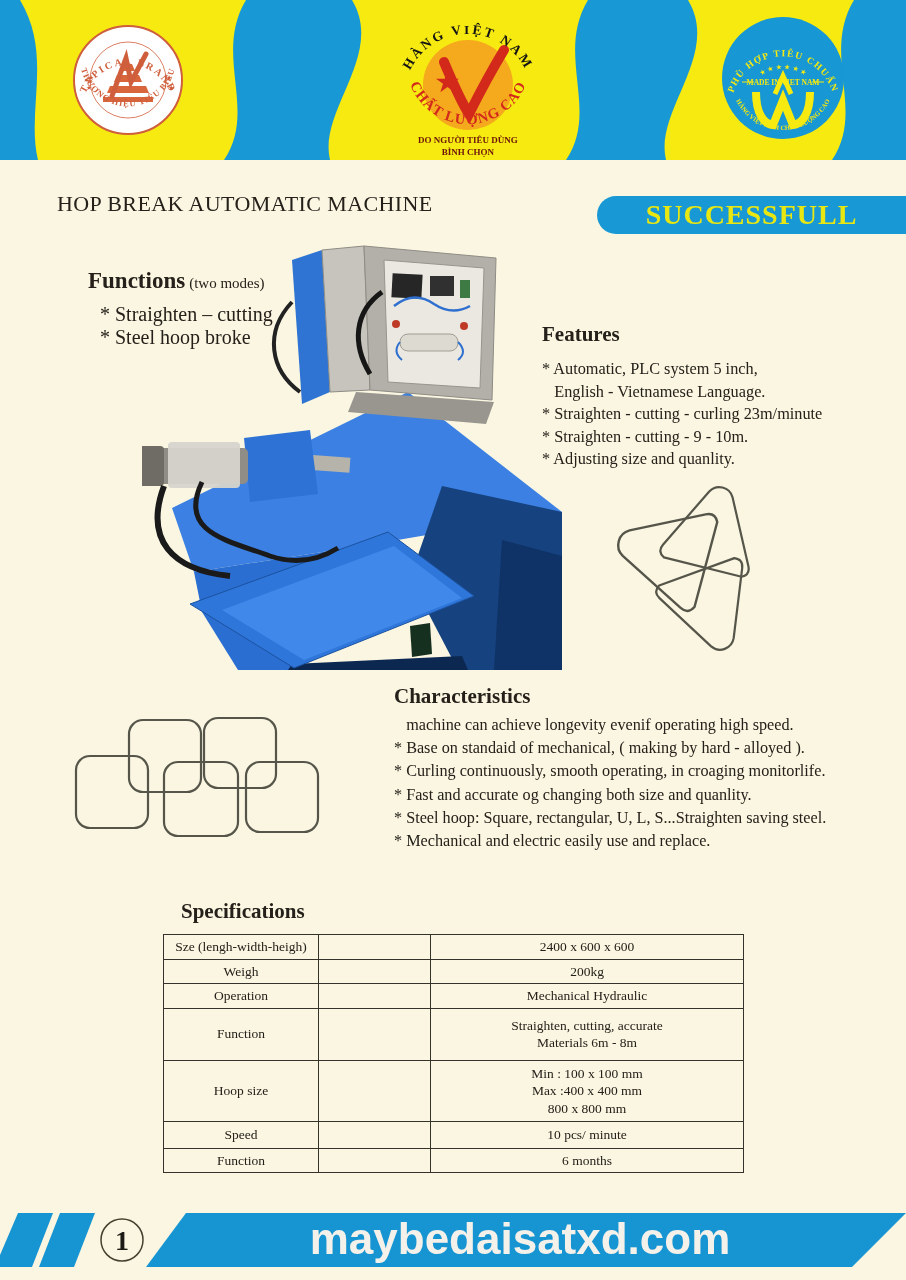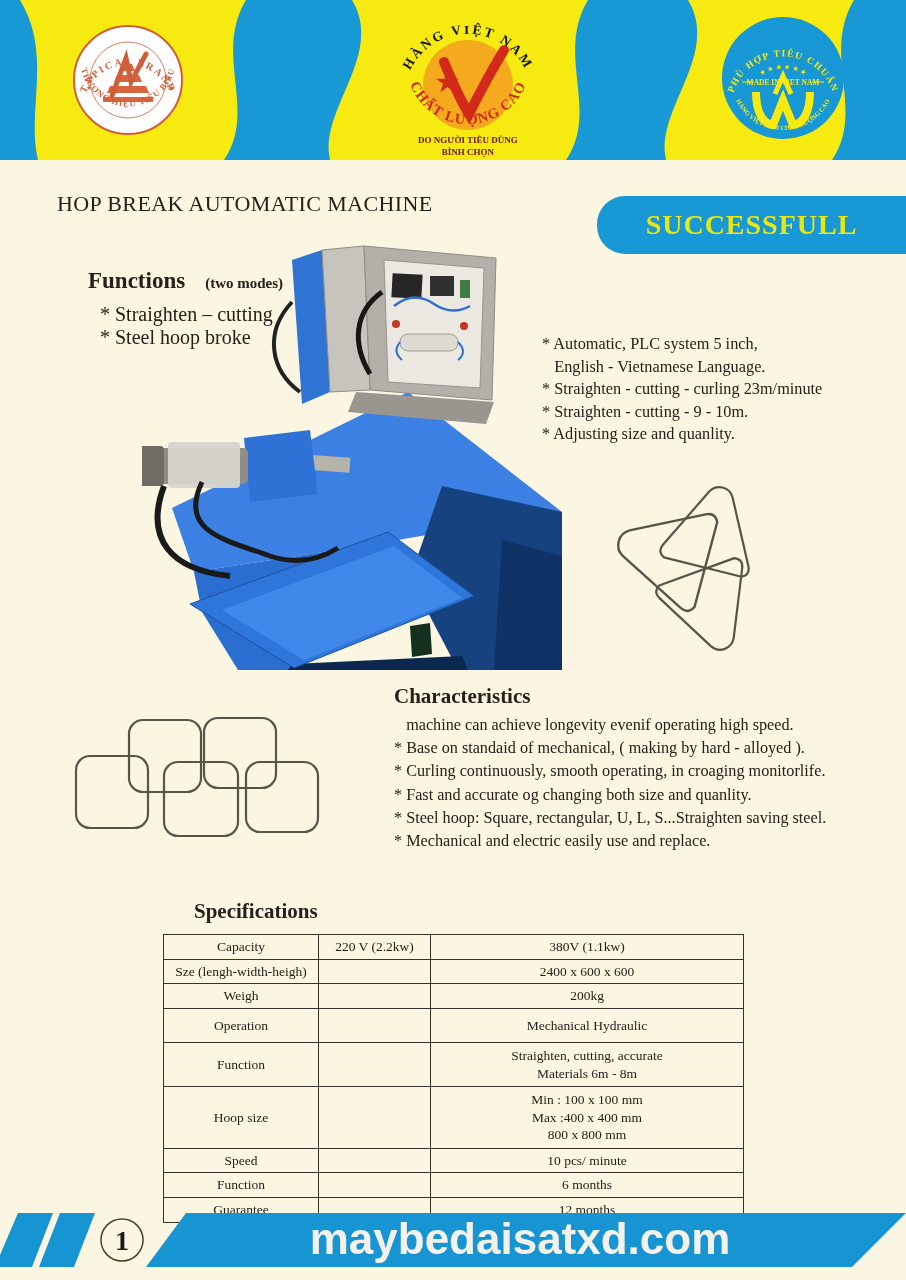--- a/index.html
+++ b/index.html
@@ -1,37 +1,37 @@
 <!DOCTYPE html>
 <html><head>
 <meta charset="utf-8">
 <style>
   html,body{margin:0;padding:0;}
   body{width:906px;height:1280px;position:relative;overflow:hidden;
        background:#faf6e2;font-family:"Liberation Serif",serif;color:#25211a;}
   .abs{position:absolute;}
   
   .page-title{left:57px;top:191px;font-size:22px;font-weight:normal;letter-spacing:.4px;}
-  .badge{left:597px;top:196px;width:309px;height:58px;background:#1898d4;
+  .badge{left:597px;top:196px;width:309px;height:38px;background:#1898d4;
          border-radius:28px 0 0 28px;display:flex;align-items:center;justify-content:center;}
   .badge span{color:#e9e712;font-size:28px;font-weight:bold;letter-spacing:1px;}
   
   .sec-head{font-size:21px;font-weight:bold;}
   .functions{left:88px;top:268px;}
   .functions .sec-head{font-size:23px;}
-  .note{font-size:15px;font-weight:bold;margin-left:20px;}
+  .note{font-size:15px;font-weight:normal;margin-left:4px;}
   .functions .list{margin-top:9px;margin-left:12px;}
   .functions .list div{font-size:20px;line-height:23px;white-space:pre;}
   .features{left:542px;top:322px;}
   .features .list{margin-top:11px;}
   .features .list div{font-size:16.3px;line-height:22.6px;white-space:pre;}
   .characteristics{left:394px;top:684px;}
   .characteristics .list{margin-top:5px;}
   .characteristics .list div{font-size:16.2px;line-height:23.2px;white-space:pre;}
-  .specs-head{left:181px;top:899px;margin-left:13px;}
+  .specs-head{left:181px;top:899px;}
   
   .spec-table{left:163px;top:934px;}
   table{border-collapse:collapse;background:transparent;}
   td{border:1px solid #35322b;font-size:13.5px;line-height:1.3;text-align:center;
      padding:3px 6px;font-family:"Liberation Serif",serif;color:#25211a;}
   col.c1{width:155px;} col.c2{width:112px;} col.c3{width:313px;}
   tr:nth-child(4) td{padding:8px 6px;}
   tr:nth-child(5) td{padding:4px 6px;}
   tr:nth-child(6) td{padding:4px 4px;}
   svg text{font-family:"Liberation Serif",serif;}
@@ -160,20 +160,21 @@
     <polygon points="102,198 168,190 176,254 108,262" fill="#2d72d4"></polygon>
     <rect x="-4" y="208" width="110" height="36" rx="5" fill="#8f8d85"></rect>
     <rect x="26" y="202" width="72" height="46" rx="4" fill="#d6d4cc" opacity="0.95"></rect>
     <rect x="-4" y="206" width="26" height="40" rx="4" fill="#6e6c64"></rect>
     <path d="M22,246 C 2,300 30,330 88,336" stroke="#1a1a1a" stroke-width="6" fill="none"></path>
     <path d="M60,242 C 36,292 84,300 128,316 C 158,326 180,318 196,308" stroke="#1a1a1a" stroke-width="5" fill="none"></path>
   </g>
 </svg>
 
 <div class="abs features">
+  <div class="sec-head">Features</div>
   <div class="list">
       <div>* Automatic, PLC system 5 inch,</div>
       <div>   English - Vietnamese Language.</div>
       <div>* Straighten - cutting - curling 23m/minute</div>
       <div>* Straighten - cutting - 9 - 10m.</div>
       <div>* Adjusting size and quanlity.</div>
     </div>
 </div>
 
 <svg class="abs" style="left:612px;top:478px" width="195" height="180" viewBox="0 0 195 180">
@@ -209,27 +210,20 @@
 <div class="abs sec-head specs-head">Specifications</div>
 <div class="abs spec-table">
   <table>
     <colgroup>
         <col class="c1">
         <col class="c2">
         <col class="c3">
       </colgroup>
     <tbody>
         <tr>
-          <td>Capacity</td>
-          <td>220 V (2.2kw)</td>
-          <td>
-            <div>380V (1.1kw)</div>
-          </td>
-        </tr>
-        <tr>
           <td>Sze (lengh-width-heigh)</td>
           <td></td>
           <td>
             <div>2400 x 600 x 600</div>
           </td>
         </tr>
         <tr>
           <td>Weigh</td>
           <td></td>
           <td>
@@ -265,27 +259,20 @@
           <td></td>
           <td>
             <div>10 pcs/ minute</div>
           </td>
         </tr>
         <tr>
           <td>Function</td>
           <td></td>
           <td>
             <div>6 months</div>
-          </td>
-        </tr>
-        <tr>
-          <td>Guarantee</td>
-          <td></td>
-          <td>
-            <div>12 months</div>
           </td>
         </tr>
       </tbody>
   </table>
 </div>
 
 <svg class="abs" style="left:0;top:1200px" width="906" height="80" viewBox="0 0 906 80">
   <polygon points="18,13 53,13 32,67 0,67 0,55" fill="#1795d2"></polygon>
   <polygon points="60,13 95,13 74,67 39,67" fill="#1795d2"></polygon>
   <circle cx="122" cy="40" r="21" fill="none" stroke="#45412f" stroke-width="1.5"></circle>

